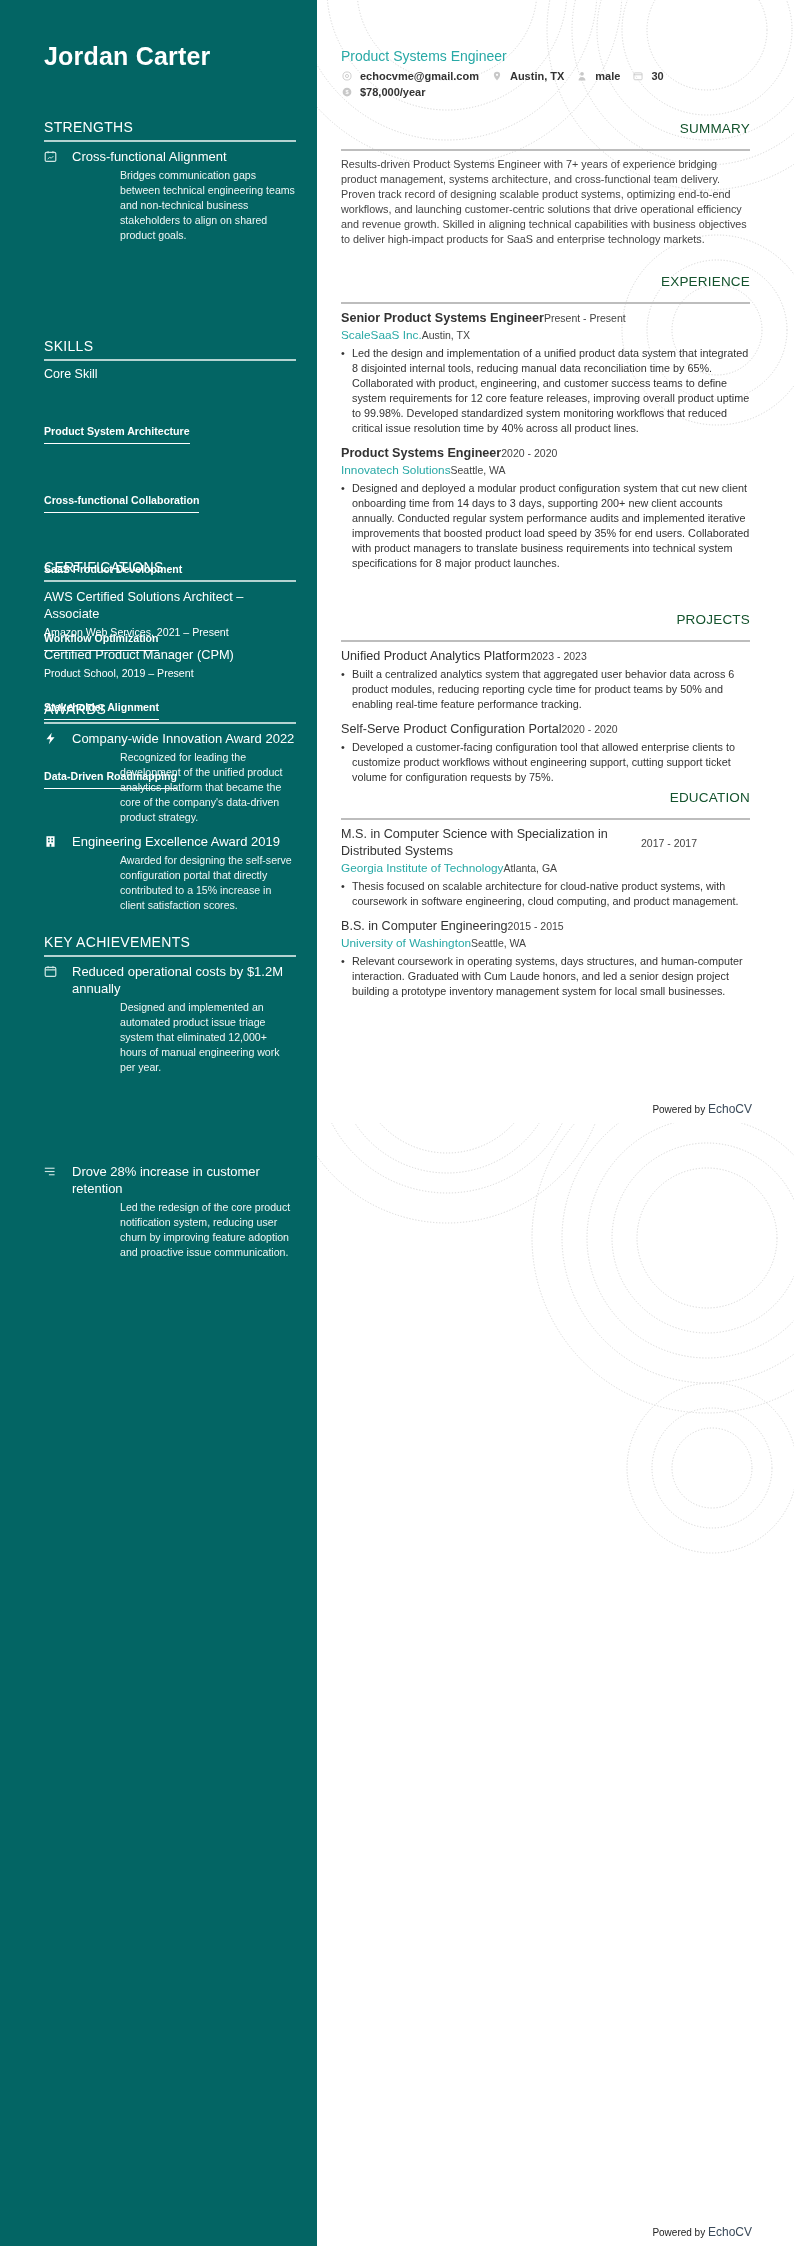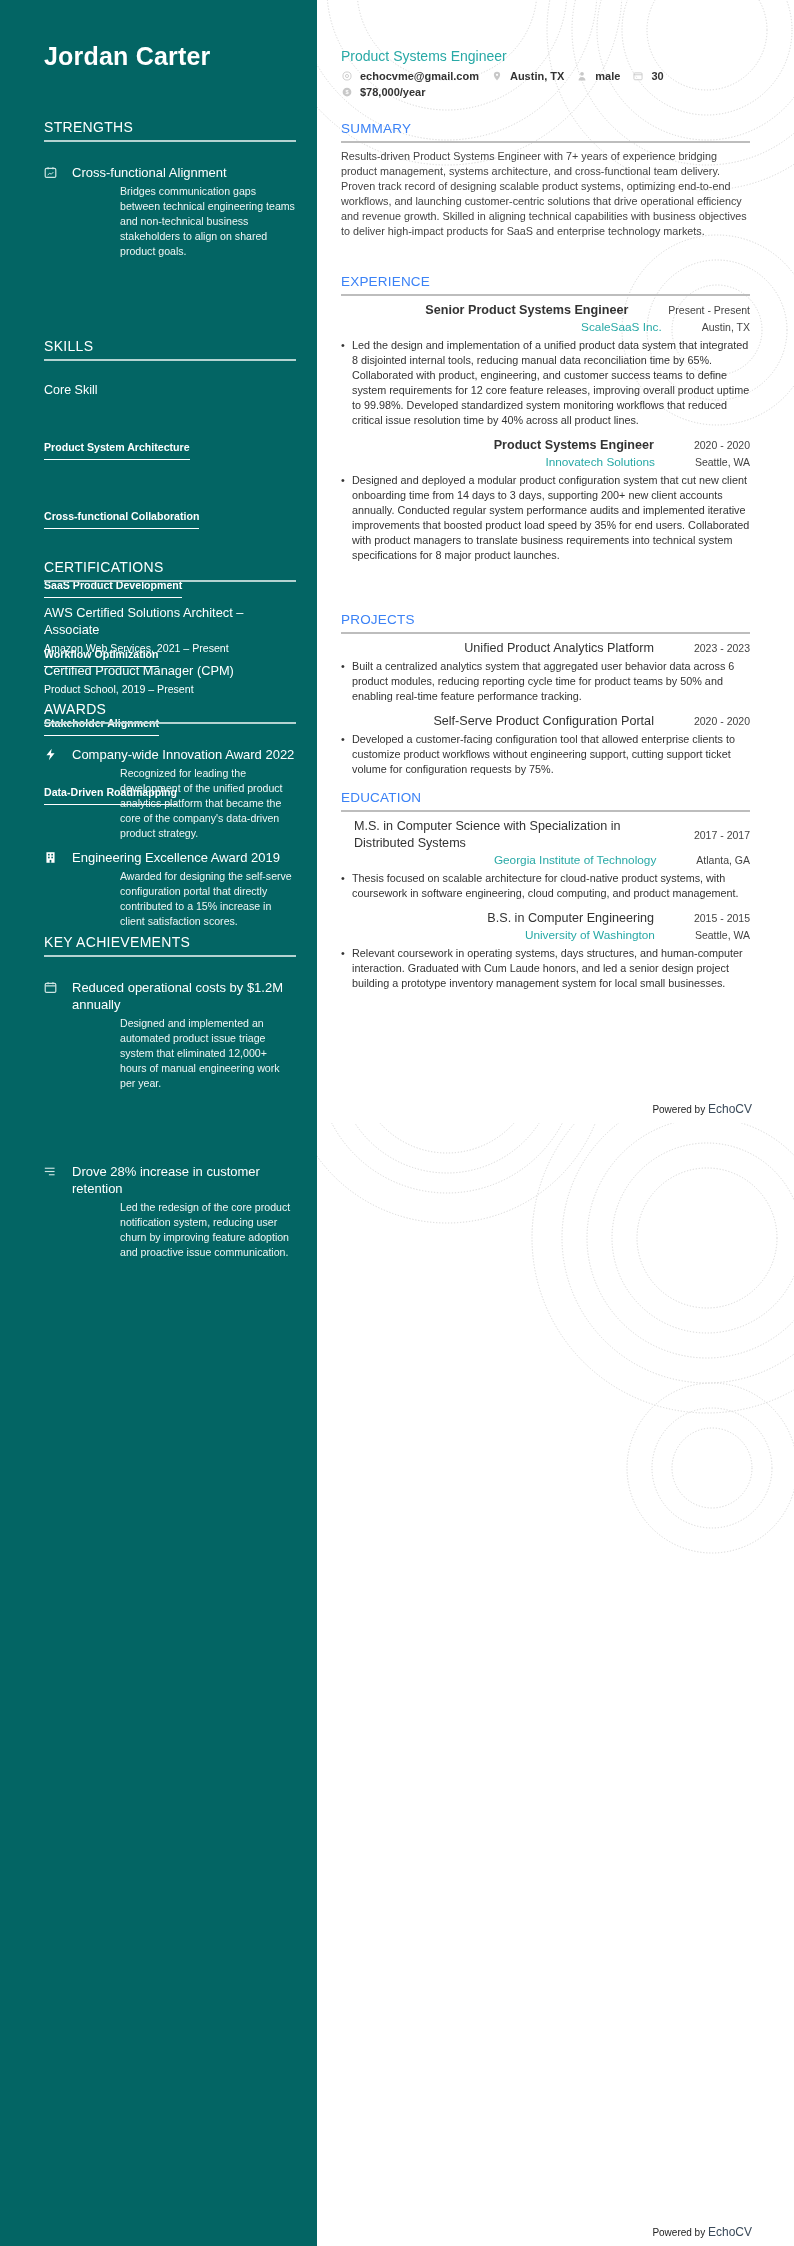--- a/index.html
+++ b/index.html
@@ -12,43 +12,43 @@
 
   .sidebar { position: absolute; left: 0; top: 0; width: 317px; height: 100%; background: #036564; color: #fff; }
   .main { position: absolute; left: 317px; top: 0; width: 477px; height: 100%; background: #fff; }
 
   .deco { position: absolute; left: 0; top: 0; width: 477px; height: 100%; pointer-events: none; }
   .deco circle { fill: none; stroke: #d7d7d7; stroke-width: 1; stroke-dasharray: 1.2 1.8; }
 
   
   .name { position: absolute; left: 44px; top: 42px; font-size: 25px; font-weight: 700; letter-spacing: 0.2px; }
   .s-section { position: absolute; left: 44px; width: 252px; }
-  .s-title { font-size: 14px; font-weight: 400; letter-spacing: 0.3px; padding-bottom: 5px; border-bottom: 2px solid #b4d3d1; margin-bottom: 22px; }
+  .s-title { font-size: 14px; font-weight: 400; letter-spacing: 0.3px; padding-bottom: 5px; border-bottom: 2px solid #b4d3d1; margin-bottom: 6px; }
   .s-item { display: flex; margin-bottom: 8px; }
   .s-icon { width: 28px; flex: none; padding-top: 2px; }
   .s-icon svg { width: 13px; height: 13px; display: block; }
   .s-body { flex: 1; }
   .s-item-title { font-size: 13px; line-height: 17px; font-weight: 400; margin-bottom: 3px; }
   .s-item-desc { font-size: 10.6px; line-height: 15px; color: #f0f6f5; margin-left: 48px; }
   .core-label { font-size: 12.5px; margin: 2px 0 5px 0; }
   .skill { display: inline-block; font-size: 10.6px; font-weight: 700; padding-bottom: 6px; border-bottom: 1px solid #fff; margin-bottom: 6px; }
   .skill-row { display: block; margin-top: 40px; }
   .cert-title { font-size: 12.8px; line-height: 17px; margin-bottom: 4px; }
   .cert-sub { font-size: 10.6px; margin-bottom: 8px; }
 
   
   .m-wrap { position: absolute; left: 24px; width: 409px; }
   .job-title { font-size: 14px; color: #28a9a6; margin-bottom: 6px; }
   .contact { display: flex; flex-wrap: wrap; align-items: center; font-size: 11px; font-weight: 700; color: #333; row-gap: 4px; }
   .contact .c { display: flex; align-items: center; margin-right: 12px; }
   .contact .ci { width: 12px; height: 12px; margin-right: 7px; display: inline-flex; align-items: center; justify-content: center; }
   .contact .ci svg { width: 10px; height: 10px; }
-  .m-title { font-size: 13.5px; color: #3b82f6; letter-spacing: 0.2px; padding-bottom: 5px; border-bottom: 2px solid #bdbdbd; margin-bottom: 6px; }
+  .m-title { font-size: 13.5px; color: #14532d; letter-spacing: 0.2px; padding-bottom: 13px; border-bottom: 2px solid #bdbdbd; margin-bottom: 6px; text-align: right; }
   .m-text { font-size: 10.8px; line-height: 15px; color: #444; }
-  .entry-head { display: flex; justify-content: flex-end; align-items: flex-start; gap: 40px; }
+  .entry-head { display: flex; justify-content: flex-start; align-items: flex-start; }
   .entry-role { font-size: 12.6px; font-weight: 700; color: #333; line-height: 17px; }
   .entry-role.light { font-weight: 400; }
   .entry-date { font-size: 10.5px; color: #444; line-height: 17px; white-space: nowrap; }
   .entry-org { font-size: 11.8px; color: #28a9a6; line-height: 17px; }
   .entry-loc { font-size: 10.5px; color: #444; line-height: 17px; }
   .bullet { display: flex; font-size: 10.8px; line-height: 15px; color: #333; margin-top: 2px; }
   .bullet .dot { width: 11px; flex: none; }
   .entry { margin-bottom: 9px; }
 
   .powered { position: absolute; right: 42px; font-size: 10px; color: #222; }

